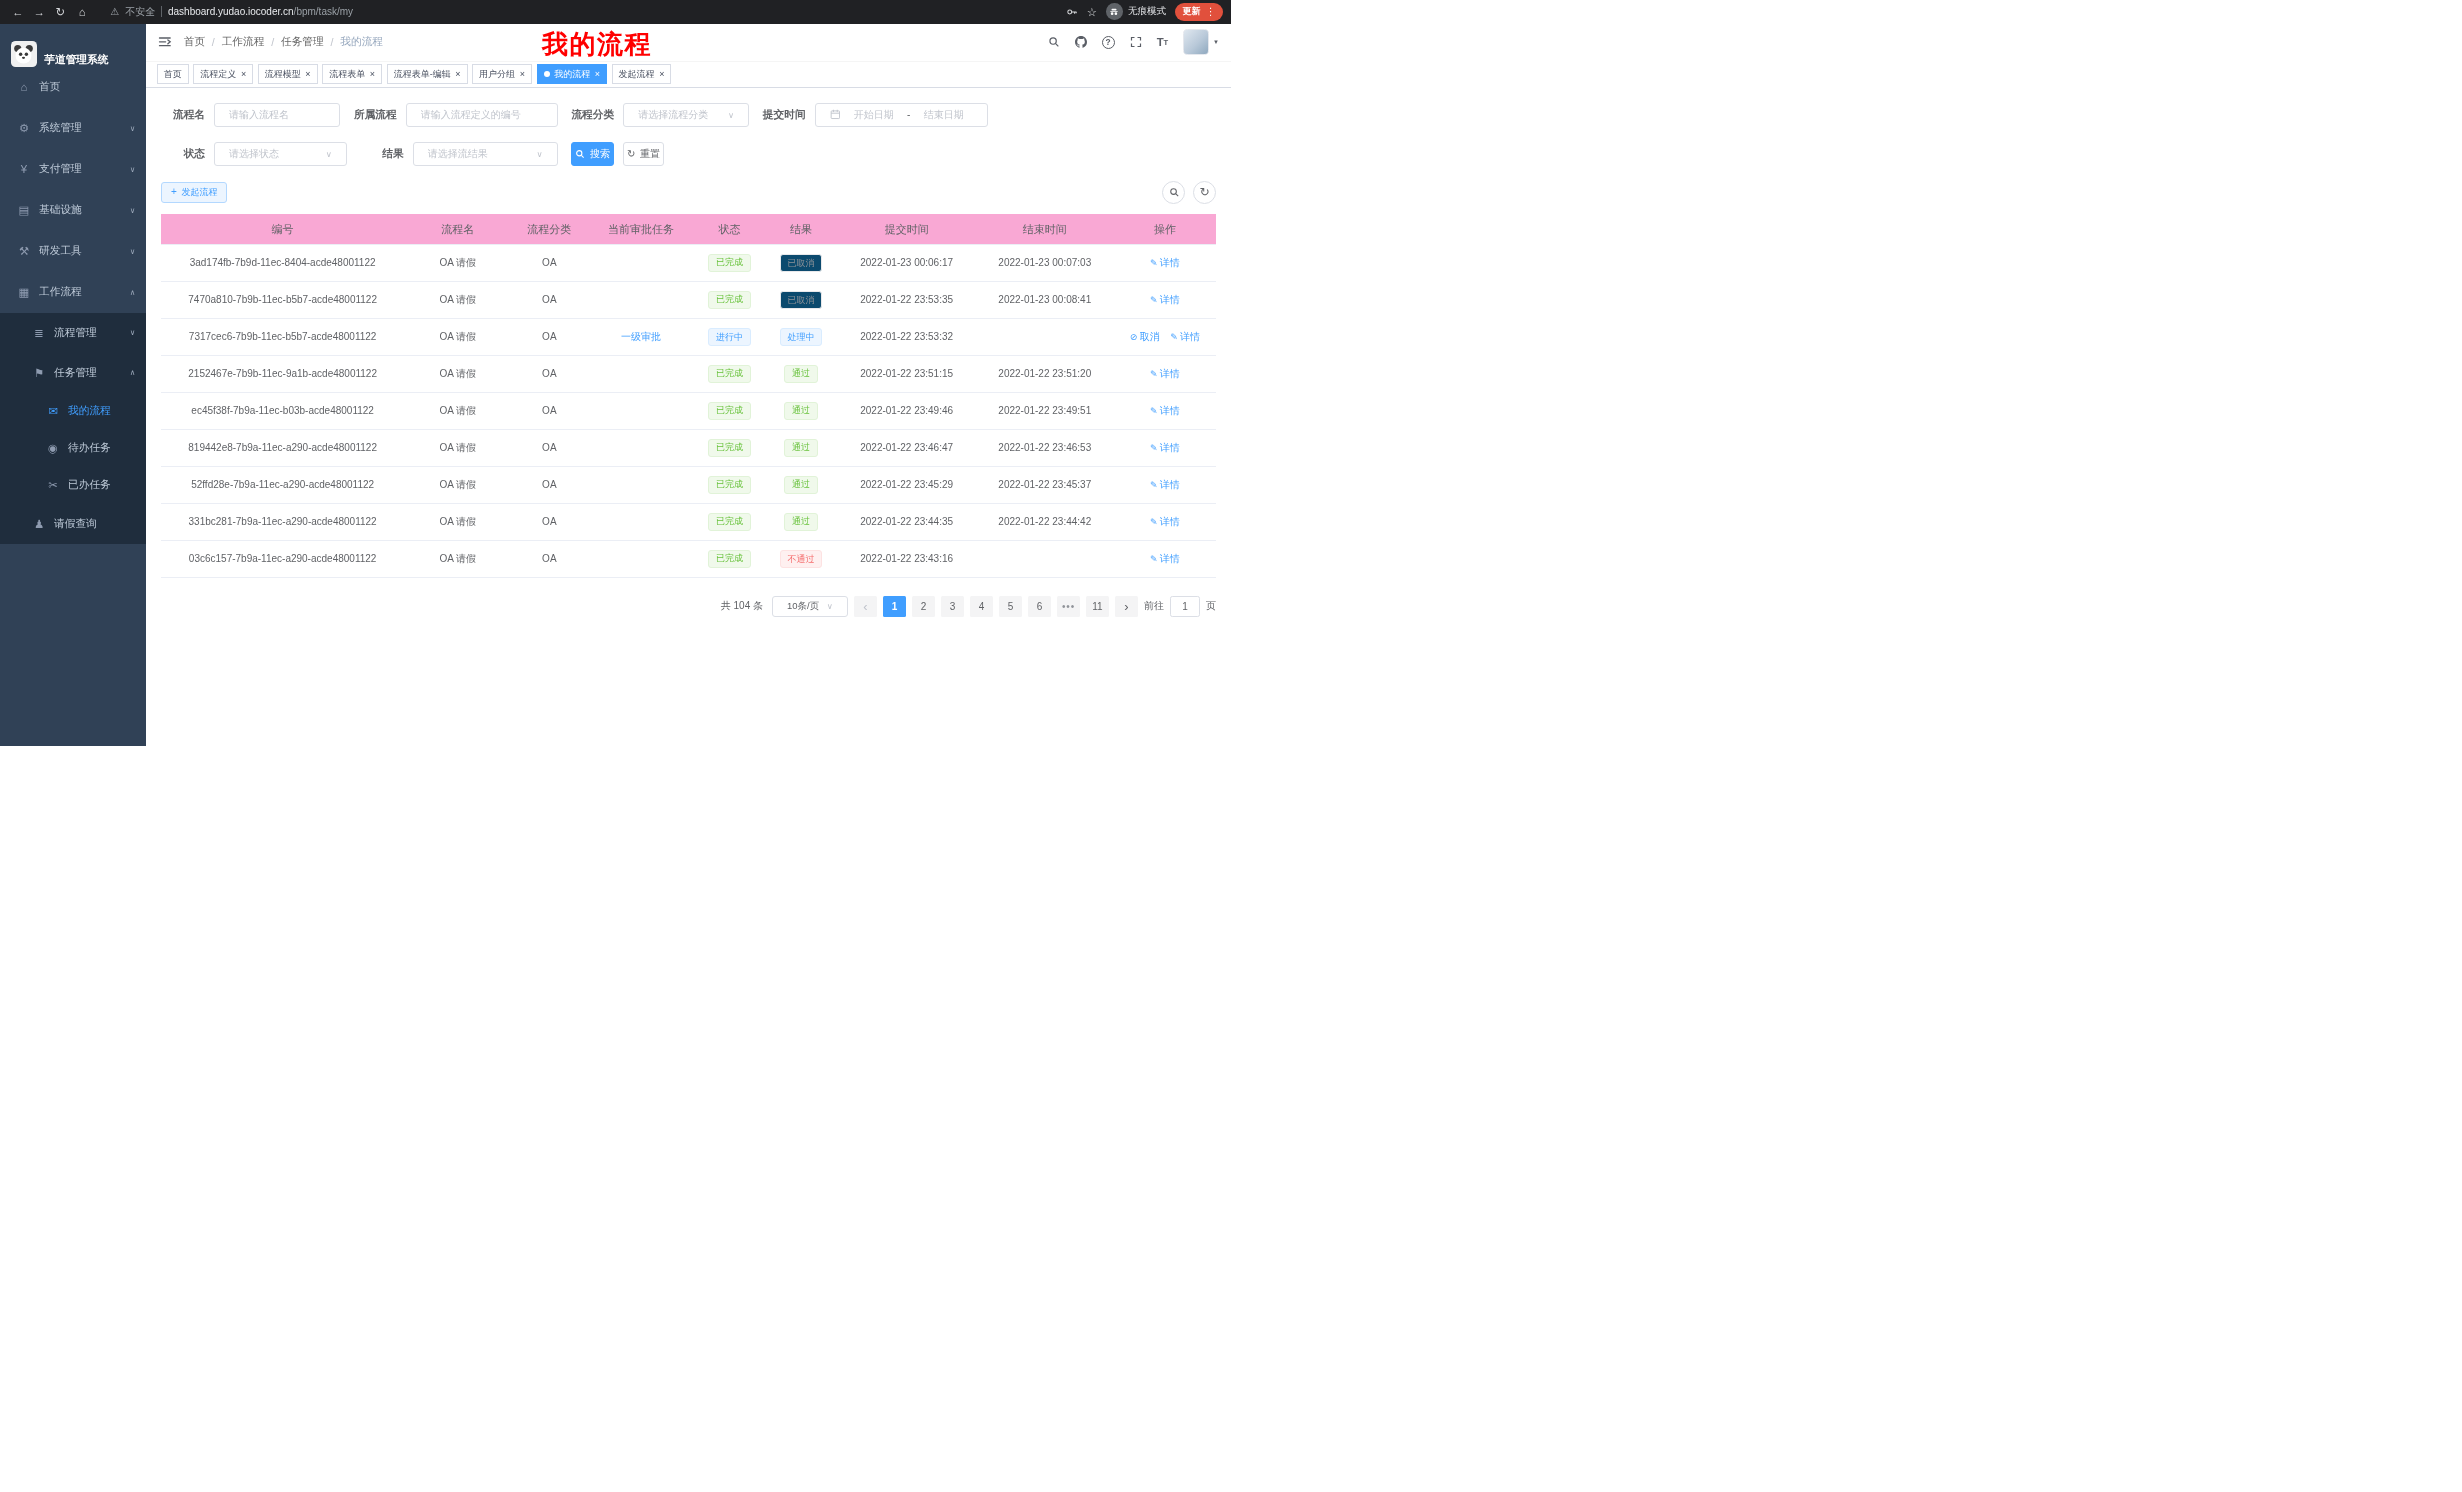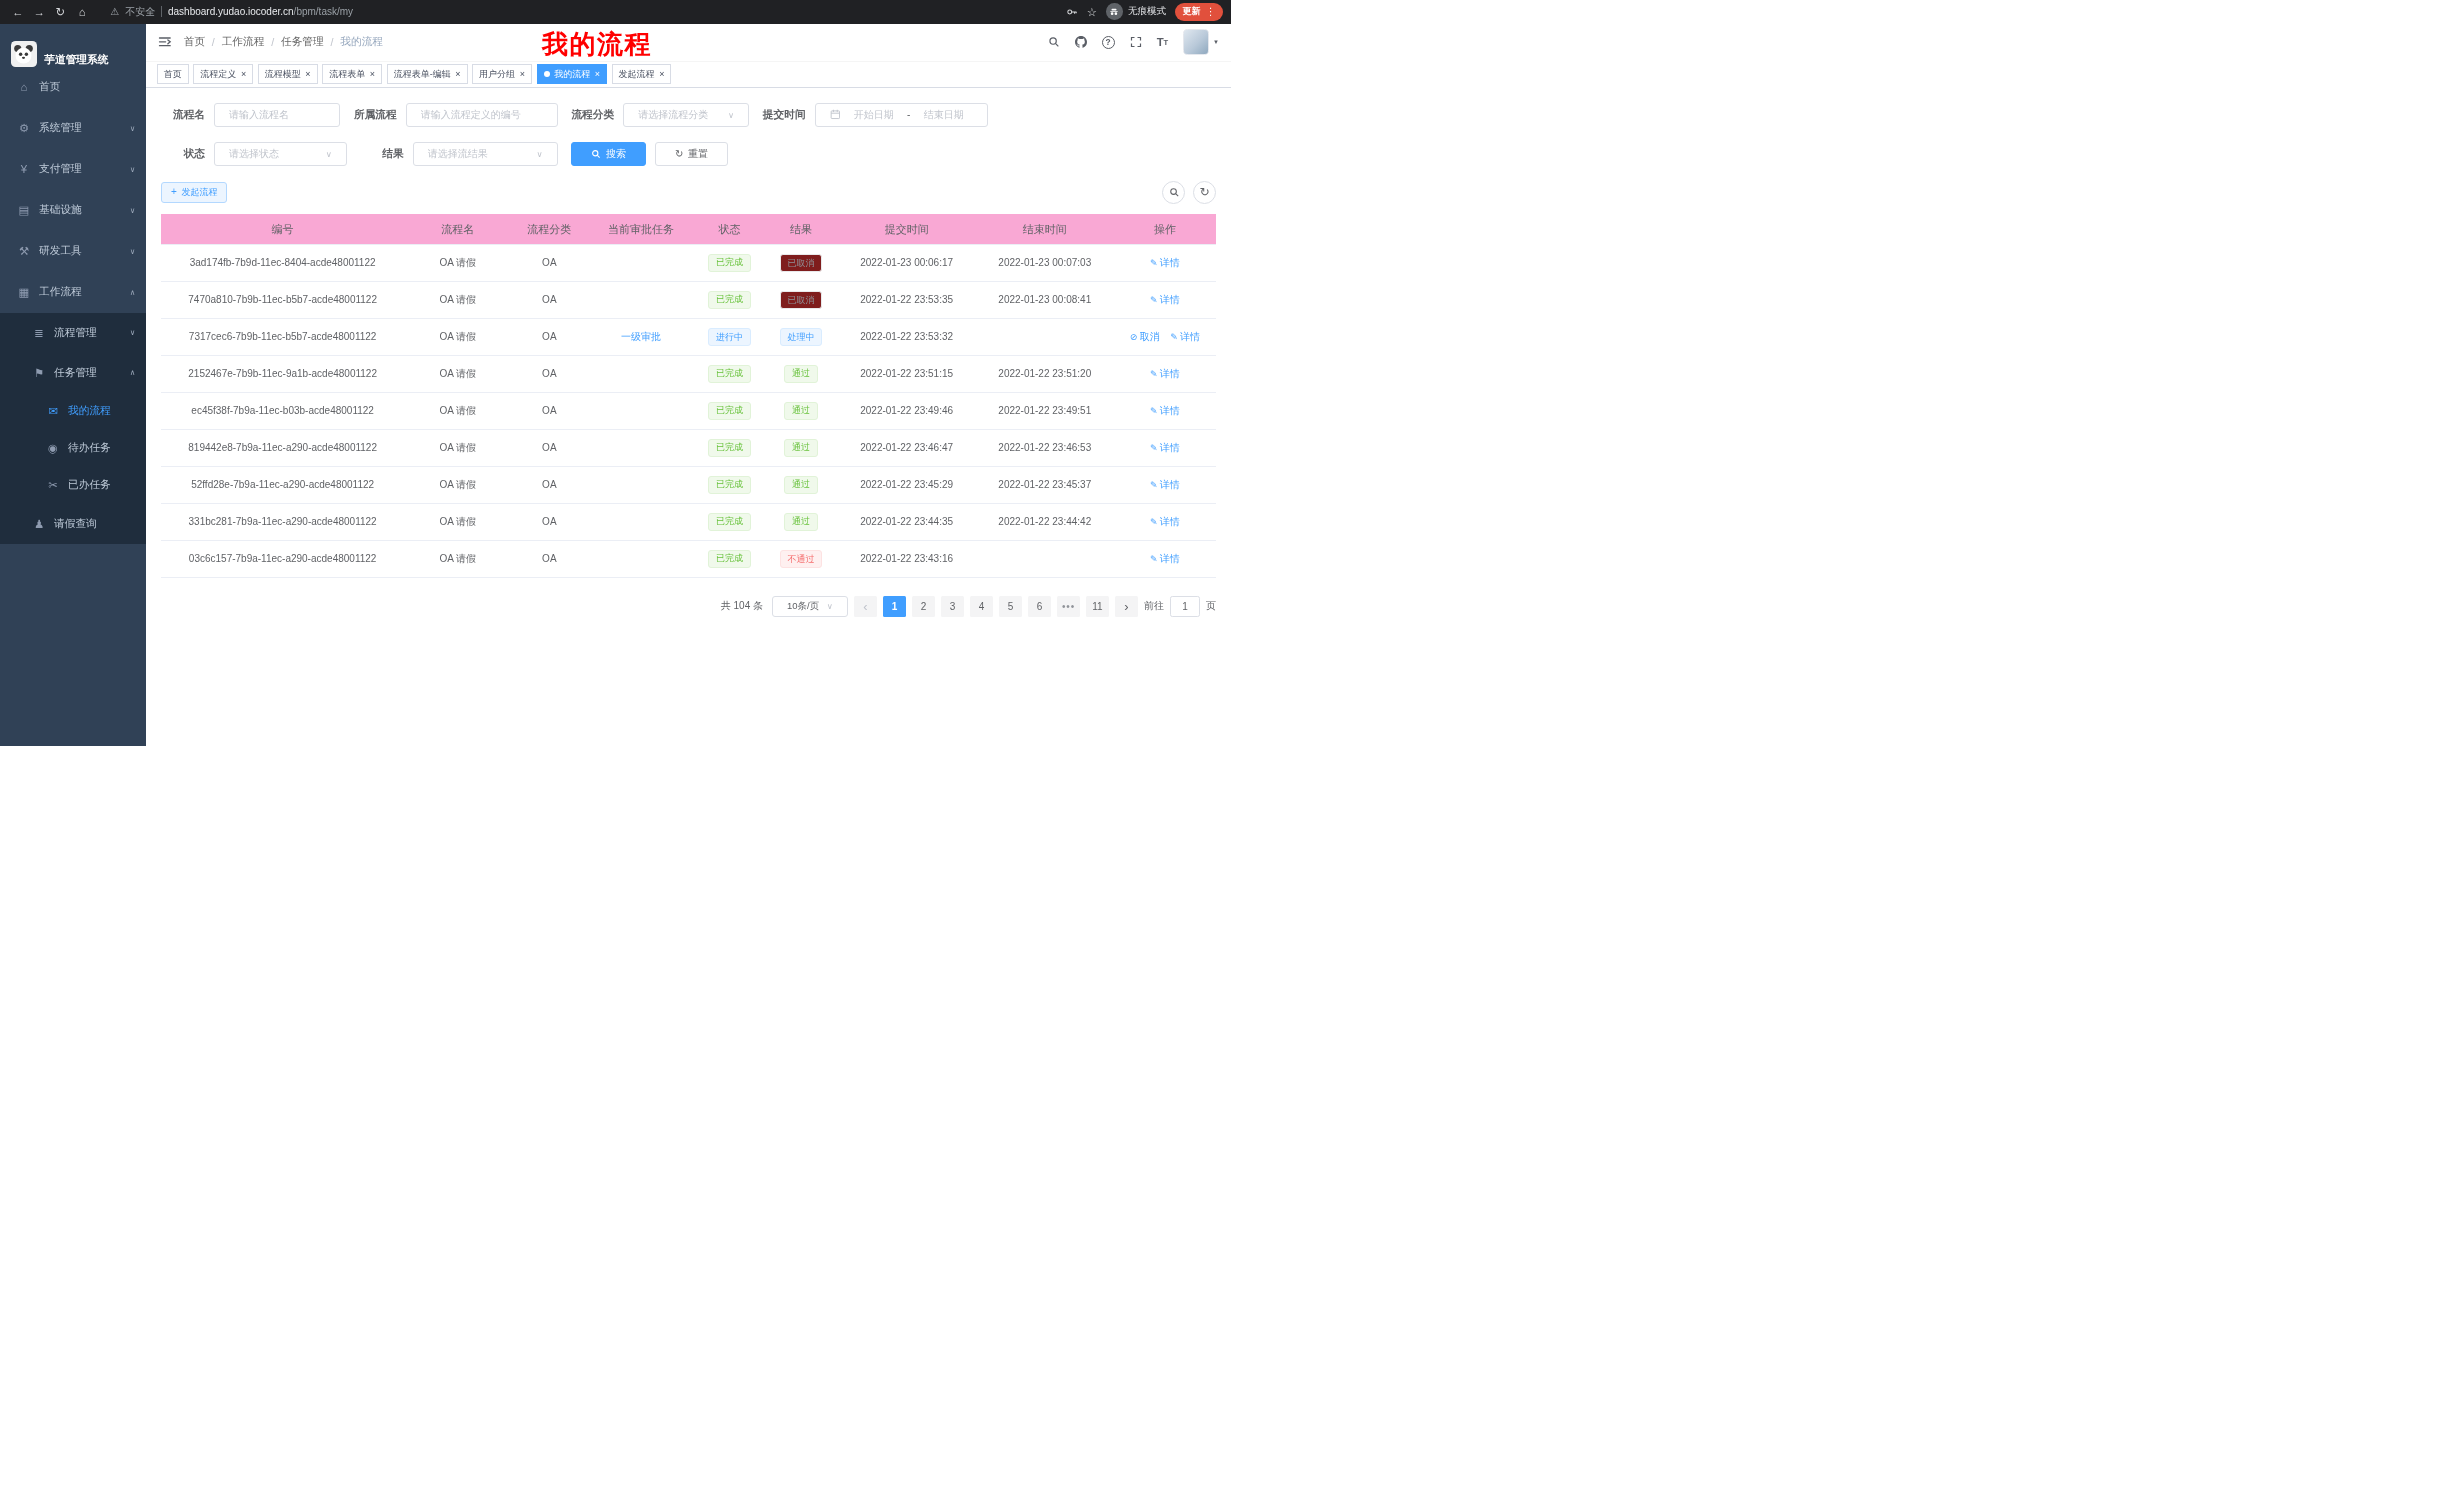--- a/index.html
+++ b/index.html
@@ -87,42 +87,42 @@
   .ctrl { height:24px; border:0.8px solid #dcdfe6; border-radius:3px; background:#fff;
     display:flex; align-items:center; padding:0 14px; font-size:10px; cursor:text; }
   .ph { color:#c0c4cc; white-space:nowrap; overflow:hidden; }
   .caret { margin-left:auto; color:#c0c4cc; font-size:8.4px; }
   .w165{width:126px} .w200{width:152px} .w175{width:133px} .w190{width:145px}
   .range { width:173px; gap:4.6px; cursor:pointer; }
   .range .ph { flex:1; text-align:center; }
   .range-sep { color:#606266; }
 
   .btn { height:24px; border-radius:3px; font-size:10px; display:inline-flex; align-items:center;
-    gap:4.6px; padding:0 19px; cursor:pointer; border:0.8px solid #dcdfe6; background:#fff; color:#606266; }
+    gap:4.6px; padding:0 3px; cursor:pointer; border:0.8px solid #dcdfe6; background:#fff; color:#606266; }
   .btn.primary { background:#409eff; border-color:#409eff; color:#fff; }
   .btn.plain-primary { background:#ecf5ff; border-color:#b3d8ff; color:#409eff;
     height:21px; padding:0 9px; font-size:9px; }
   .btn .bi { font-size:10px; line-height:1; }
 
   .toolbar { display:flex; align-items:center; margin-bottom:10.7px; }
   .toolbar-right { margin-left:auto; display:flex; gap:7.6px; }
   .icon-circle { width:23px; height:23px; border:0.8px solid #dcdfe6; border-radius:50%;
     display:flex; align-items:center; justify-content:center; color:#606266; background:#fff; cursor:pointer; }
 
   
   table { width:100%; border-collapse:collapse; table-layout:fixed; }
   th { height:30px; background:#f9a8d4; color:#606266; font-size:11px; font-weight:400;
     border-bottom:0.8px solid #ebeef5; text-align:center; padding:0 4.6px; white-space:nowrap; }
   td { height:37px; border-bottom:0.8px solid #ebeef5; text-align:center; color:#606266;
     font-size:10px; padding:0 4.6px; white-space:nowrap; overflow:hidden; text-overflow:ellipsis; }
   .task-link { color:#409eff; cursor:pointer; }
   .tag { display:inline-block; height:18px; line-height:16.7px; padding:0 6.8px; border-radius:3px;
     font-size:9px; border:0.8px solid transparent; }
   .tag.success { color:#67c23a; background:#f0f9eb; border-color:#e1f3d8;font-family:Liberation Mono, monospace; }
-  .tag.info    { color:#909399; background:#7f1d1d; border-color:#e9e9eb; }
+  .tag.info    { color:#909399; background:#0c4a6e; border-color:#e9e9eb; }
   .tag.primary { color:#409eff; background:#ecf5ff; border-color:#d9ecff; }
   .tag.danger  { color:#f56c6c; background:#fef0f0; border-color:#fde2e2; }
   .act { color:#409eff; cursor:pointer; margin:0 5.3px; display:inline-flex; align-items:center; gap:2.3px; }
   .act-icon { font-size:9px; }
 
   
   .pagination { display:flex; align-items:center; justify-content:flex-end; gap:6px;
     margin-top:18px; font-size:10px; color:#606266; }
   .pg-total { margin-right:3px; }
   .pg-size { width:76px; height:21px; font-size:9.5px; color:#606266; cursor:pointer; }

